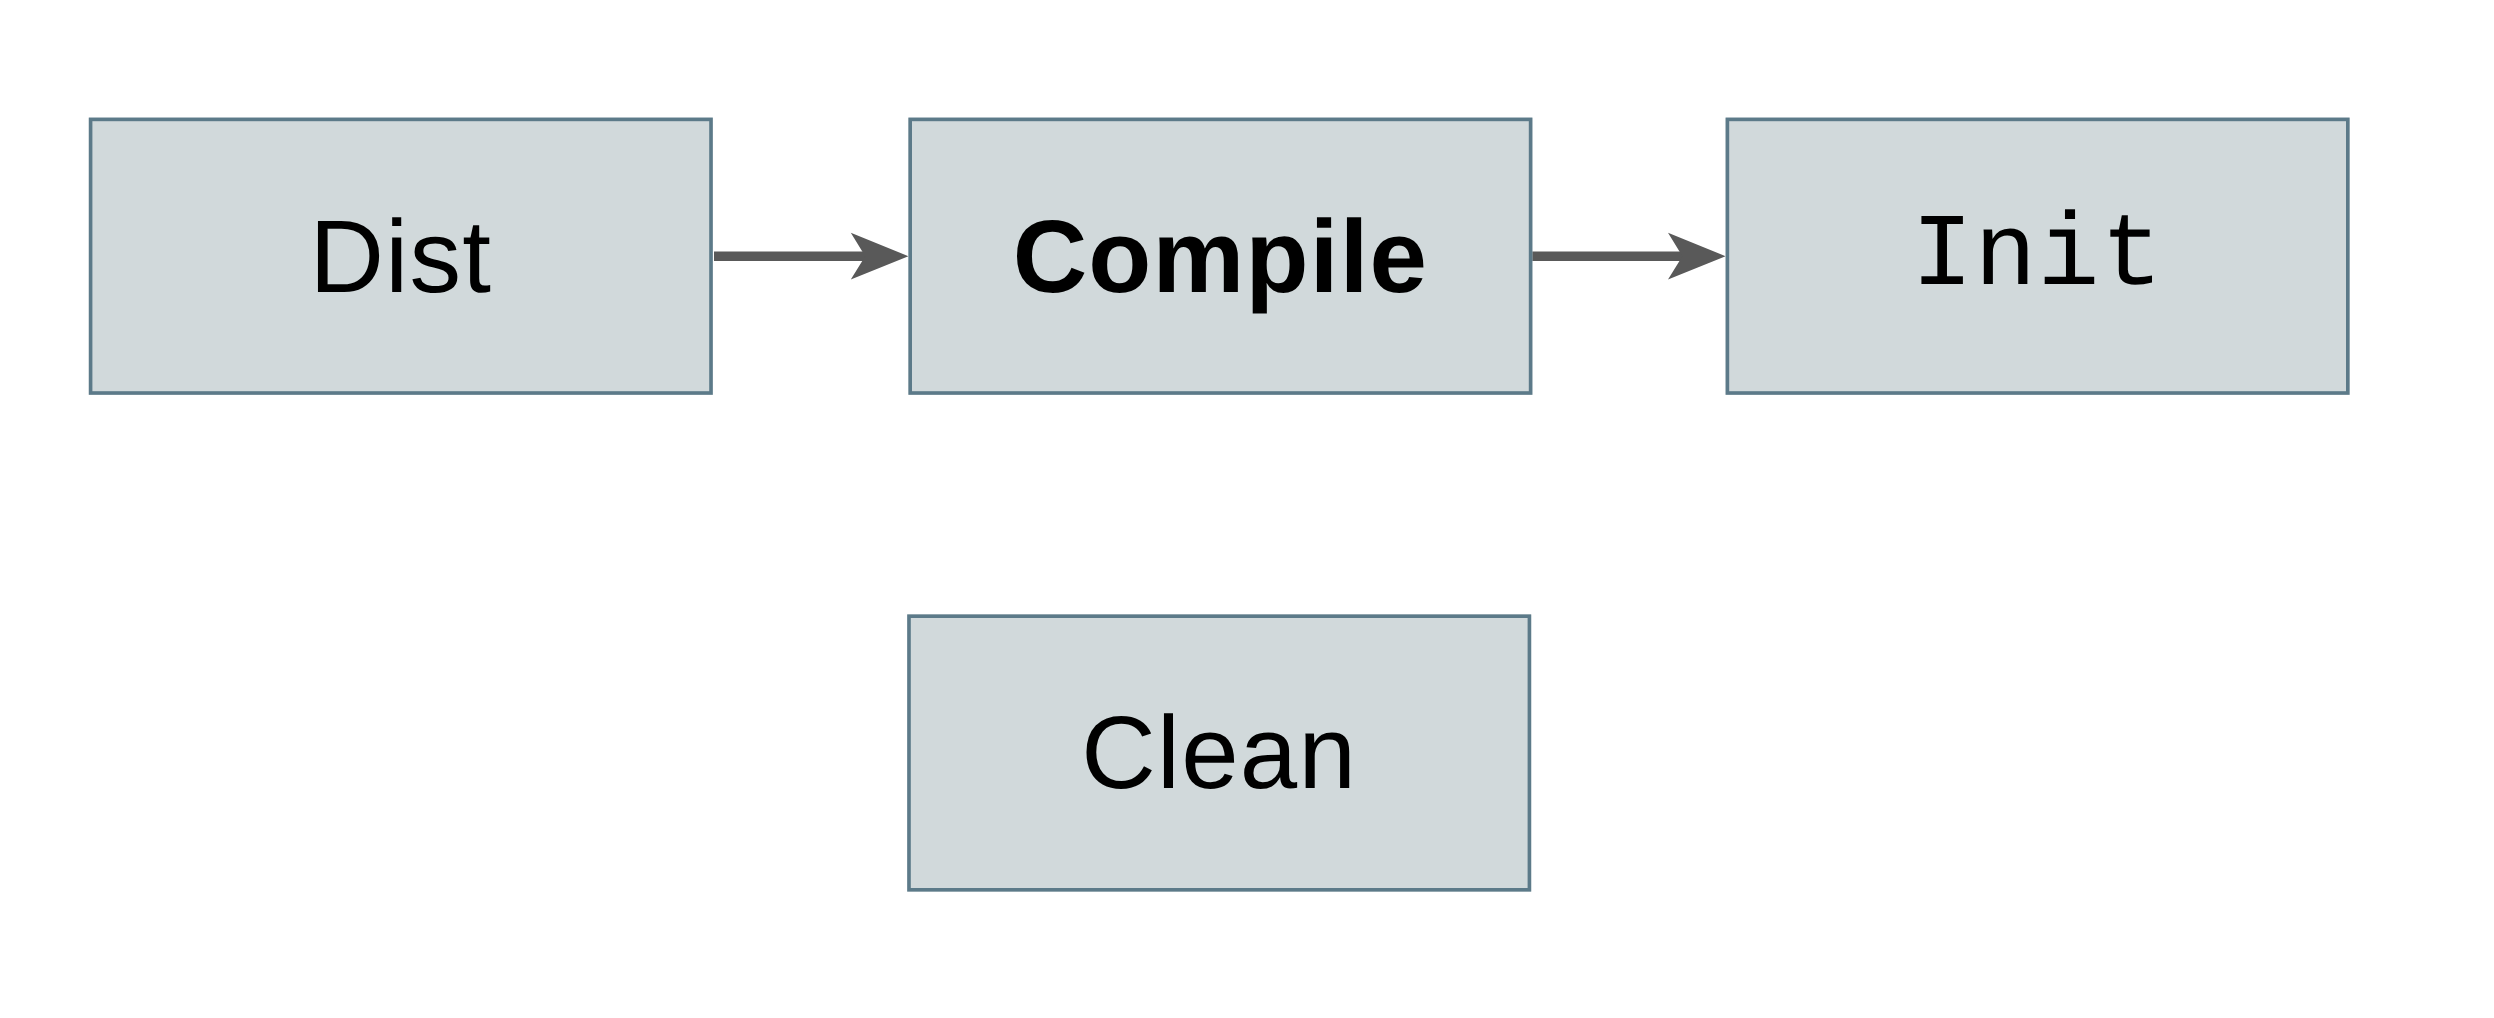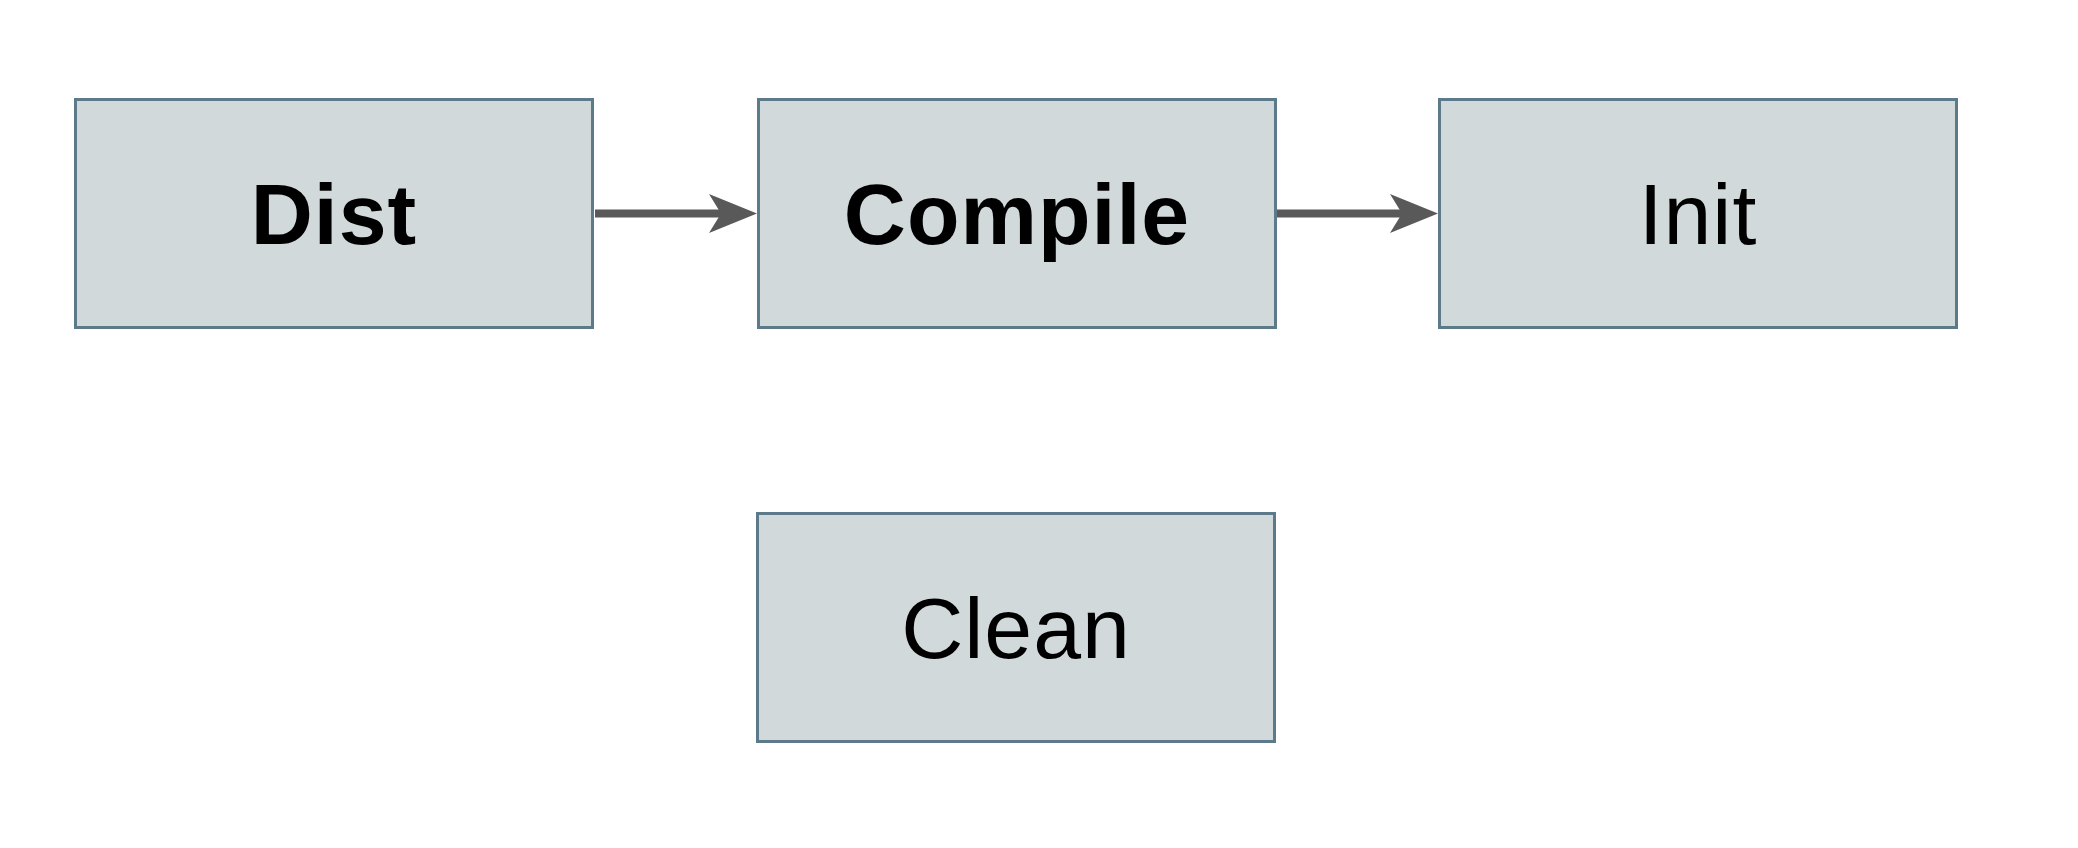--- a/index.html
+++ b/index.html
@@ -28,23 +28,23 @@
     border:3px solid var(--node-border);
     display:flex;align-items:center;justify-content:center;
   }
   .node-label{
     font-size:86px;
     line-height:1;
     color:var(--text);
     letter-spacing:1px;
     white-space:nowrap;
   }
-  #node-dist   {left:74px; top:98px;font-weight:bold;}
+  #node-dist   {left:74px; top:98px;}
   #node-compile{left:757px;top:98px;font-weight:bold;}
-  #node-init   {left:1438px;top:98px;}
+  #node-init   {left:1438px;top:98px;font-family:Liberation Mono, monospace;}
   #node-clean  {left:756px;top:512px;}
   .overlay{
     position:absolute;left:0;top:0;
     width:2078px;height:848px;
     pointer-events:none;
   }
   .overlay line{stroke:var(--arrow);stroke-width:8;}
   .overlay polygon{fill:var(--arrow);}
 </style>
 </head>

